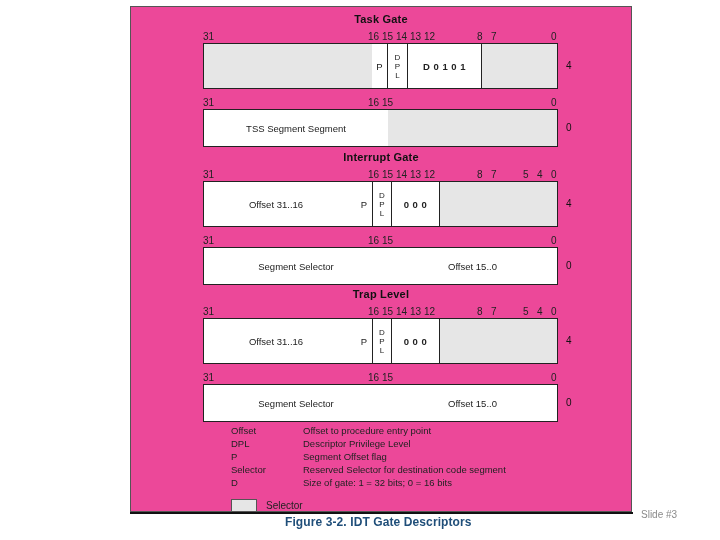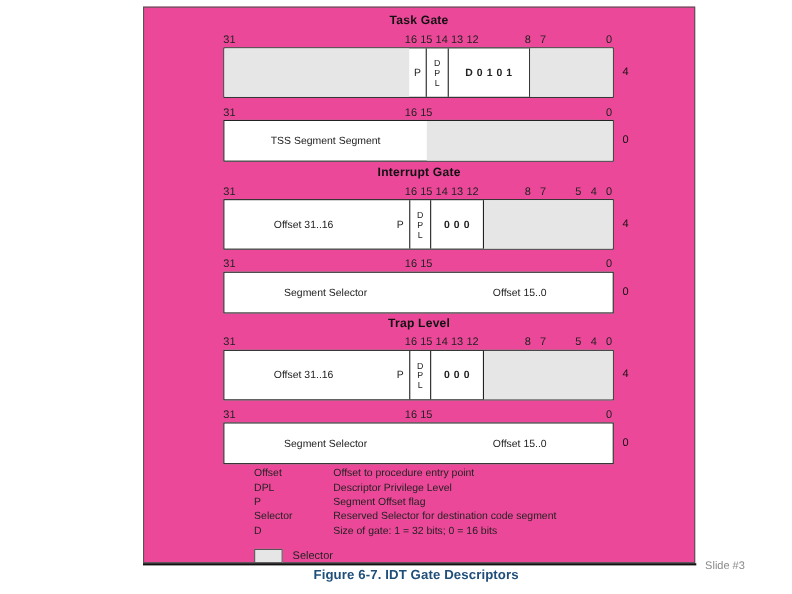--- a/index.html
+++ b/index.html
@@ -276,16 +276,16 @@
       <div class="legend-swatch-row">
         <span class="swatch"></span>
         <span class="swatch-label">Selector</span>
       </div>
     </div>
 
   </div>
 
   <div class="frame-bottom-shadow"></div>
 
-  <div class="caption">Figure 6-7. IDT Gate Descriptors</div>
+  <div class="caption">Figure 3-2. IDT Gate Descriptors</div>
   <div class="slide-number">Slide #3</div>
 
 </div>
 
 </body></html>

